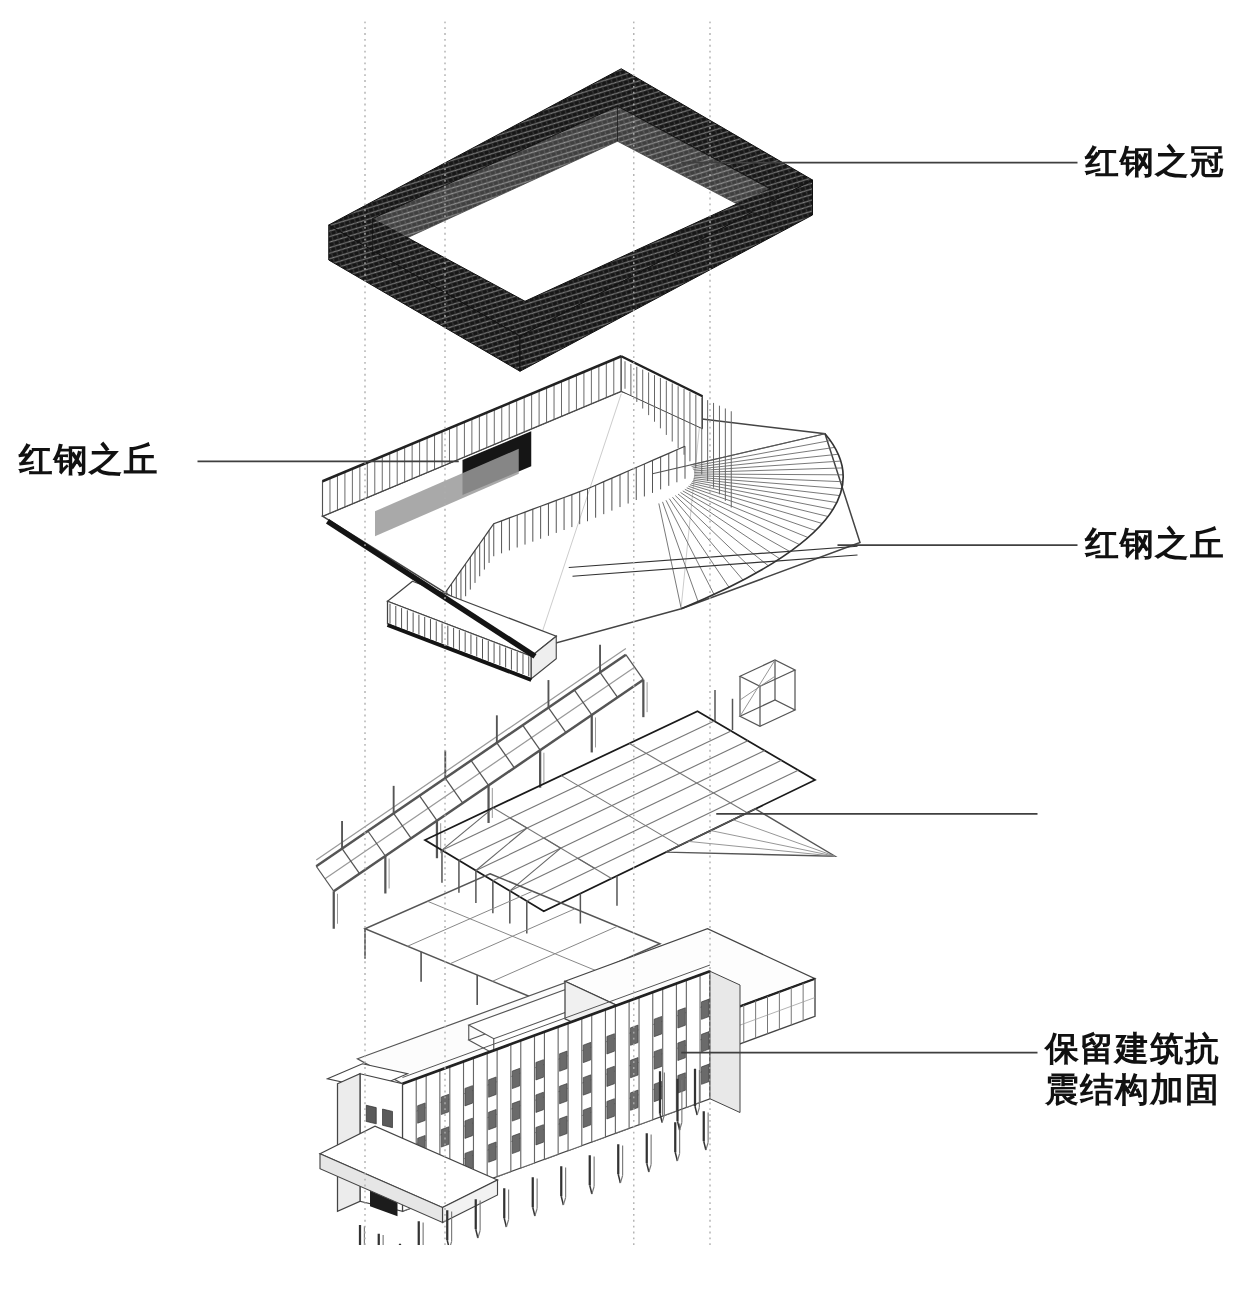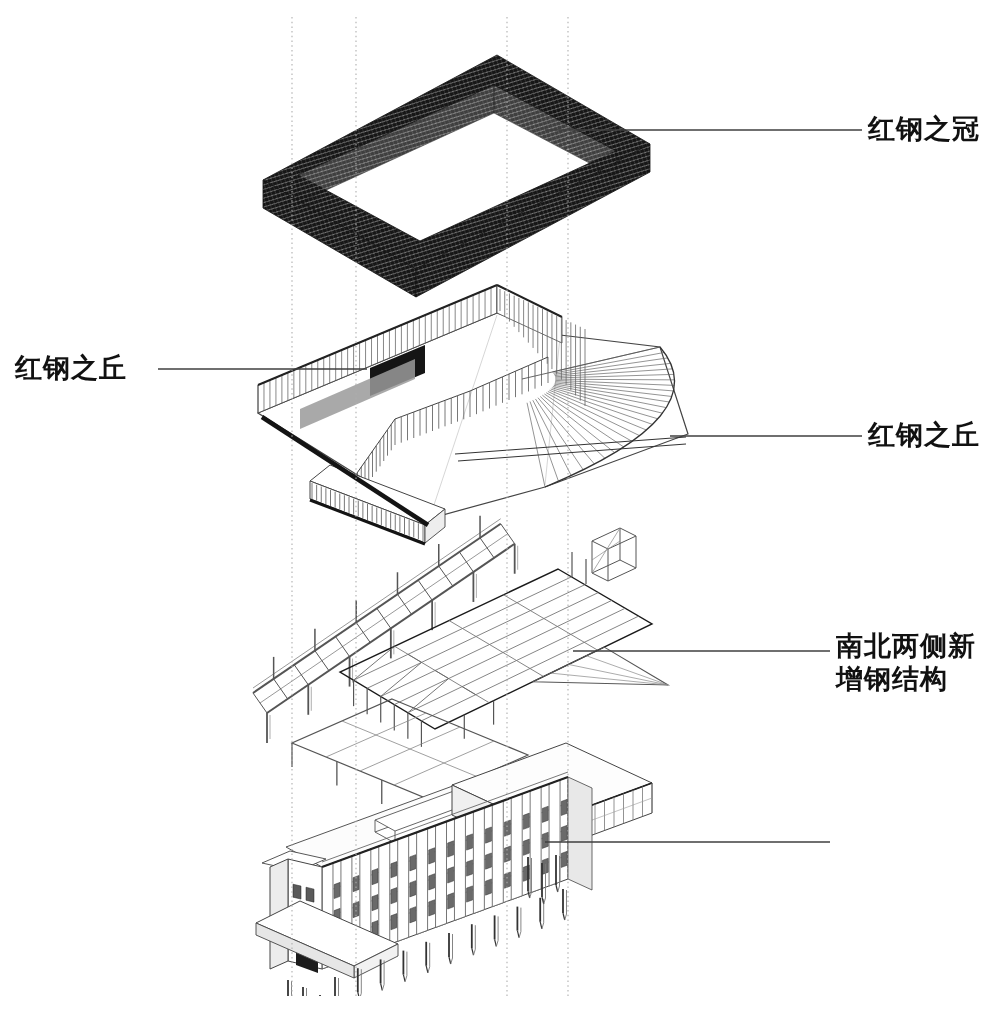--- a/index.html
+++ b/index.html
@@ -505,14 +505,14 @@
     <line x1="158" y1="352" x2="367" y2="352"></line>
     <line x1="670" y1="419" x2="862" y2="419"></line>
     <line x1="573" y1="634" x2="830" y2="634"></line>
     <line x1="545" y1="825" x2="830" y2="825"></line>
   </g>
 </svg>
 
 <div class="label nowrap" style="left:868px;top:96px;">红钢之冠</div>
 <div class="label nowrap" style="left:15px;top:335px;">红钢之丘</div>
 <div class="label nowrap" style="left:868px;top:402px;">红钢之丘</div>
-<div class="label wrap" style="left:836px;top:613px;">南北两侧新增钢结构</div>
+<div class="label wrap" style="left:836px;top:806px;">保留建筑抗震结构加固</div>
 </div>
 
 </body></html>

